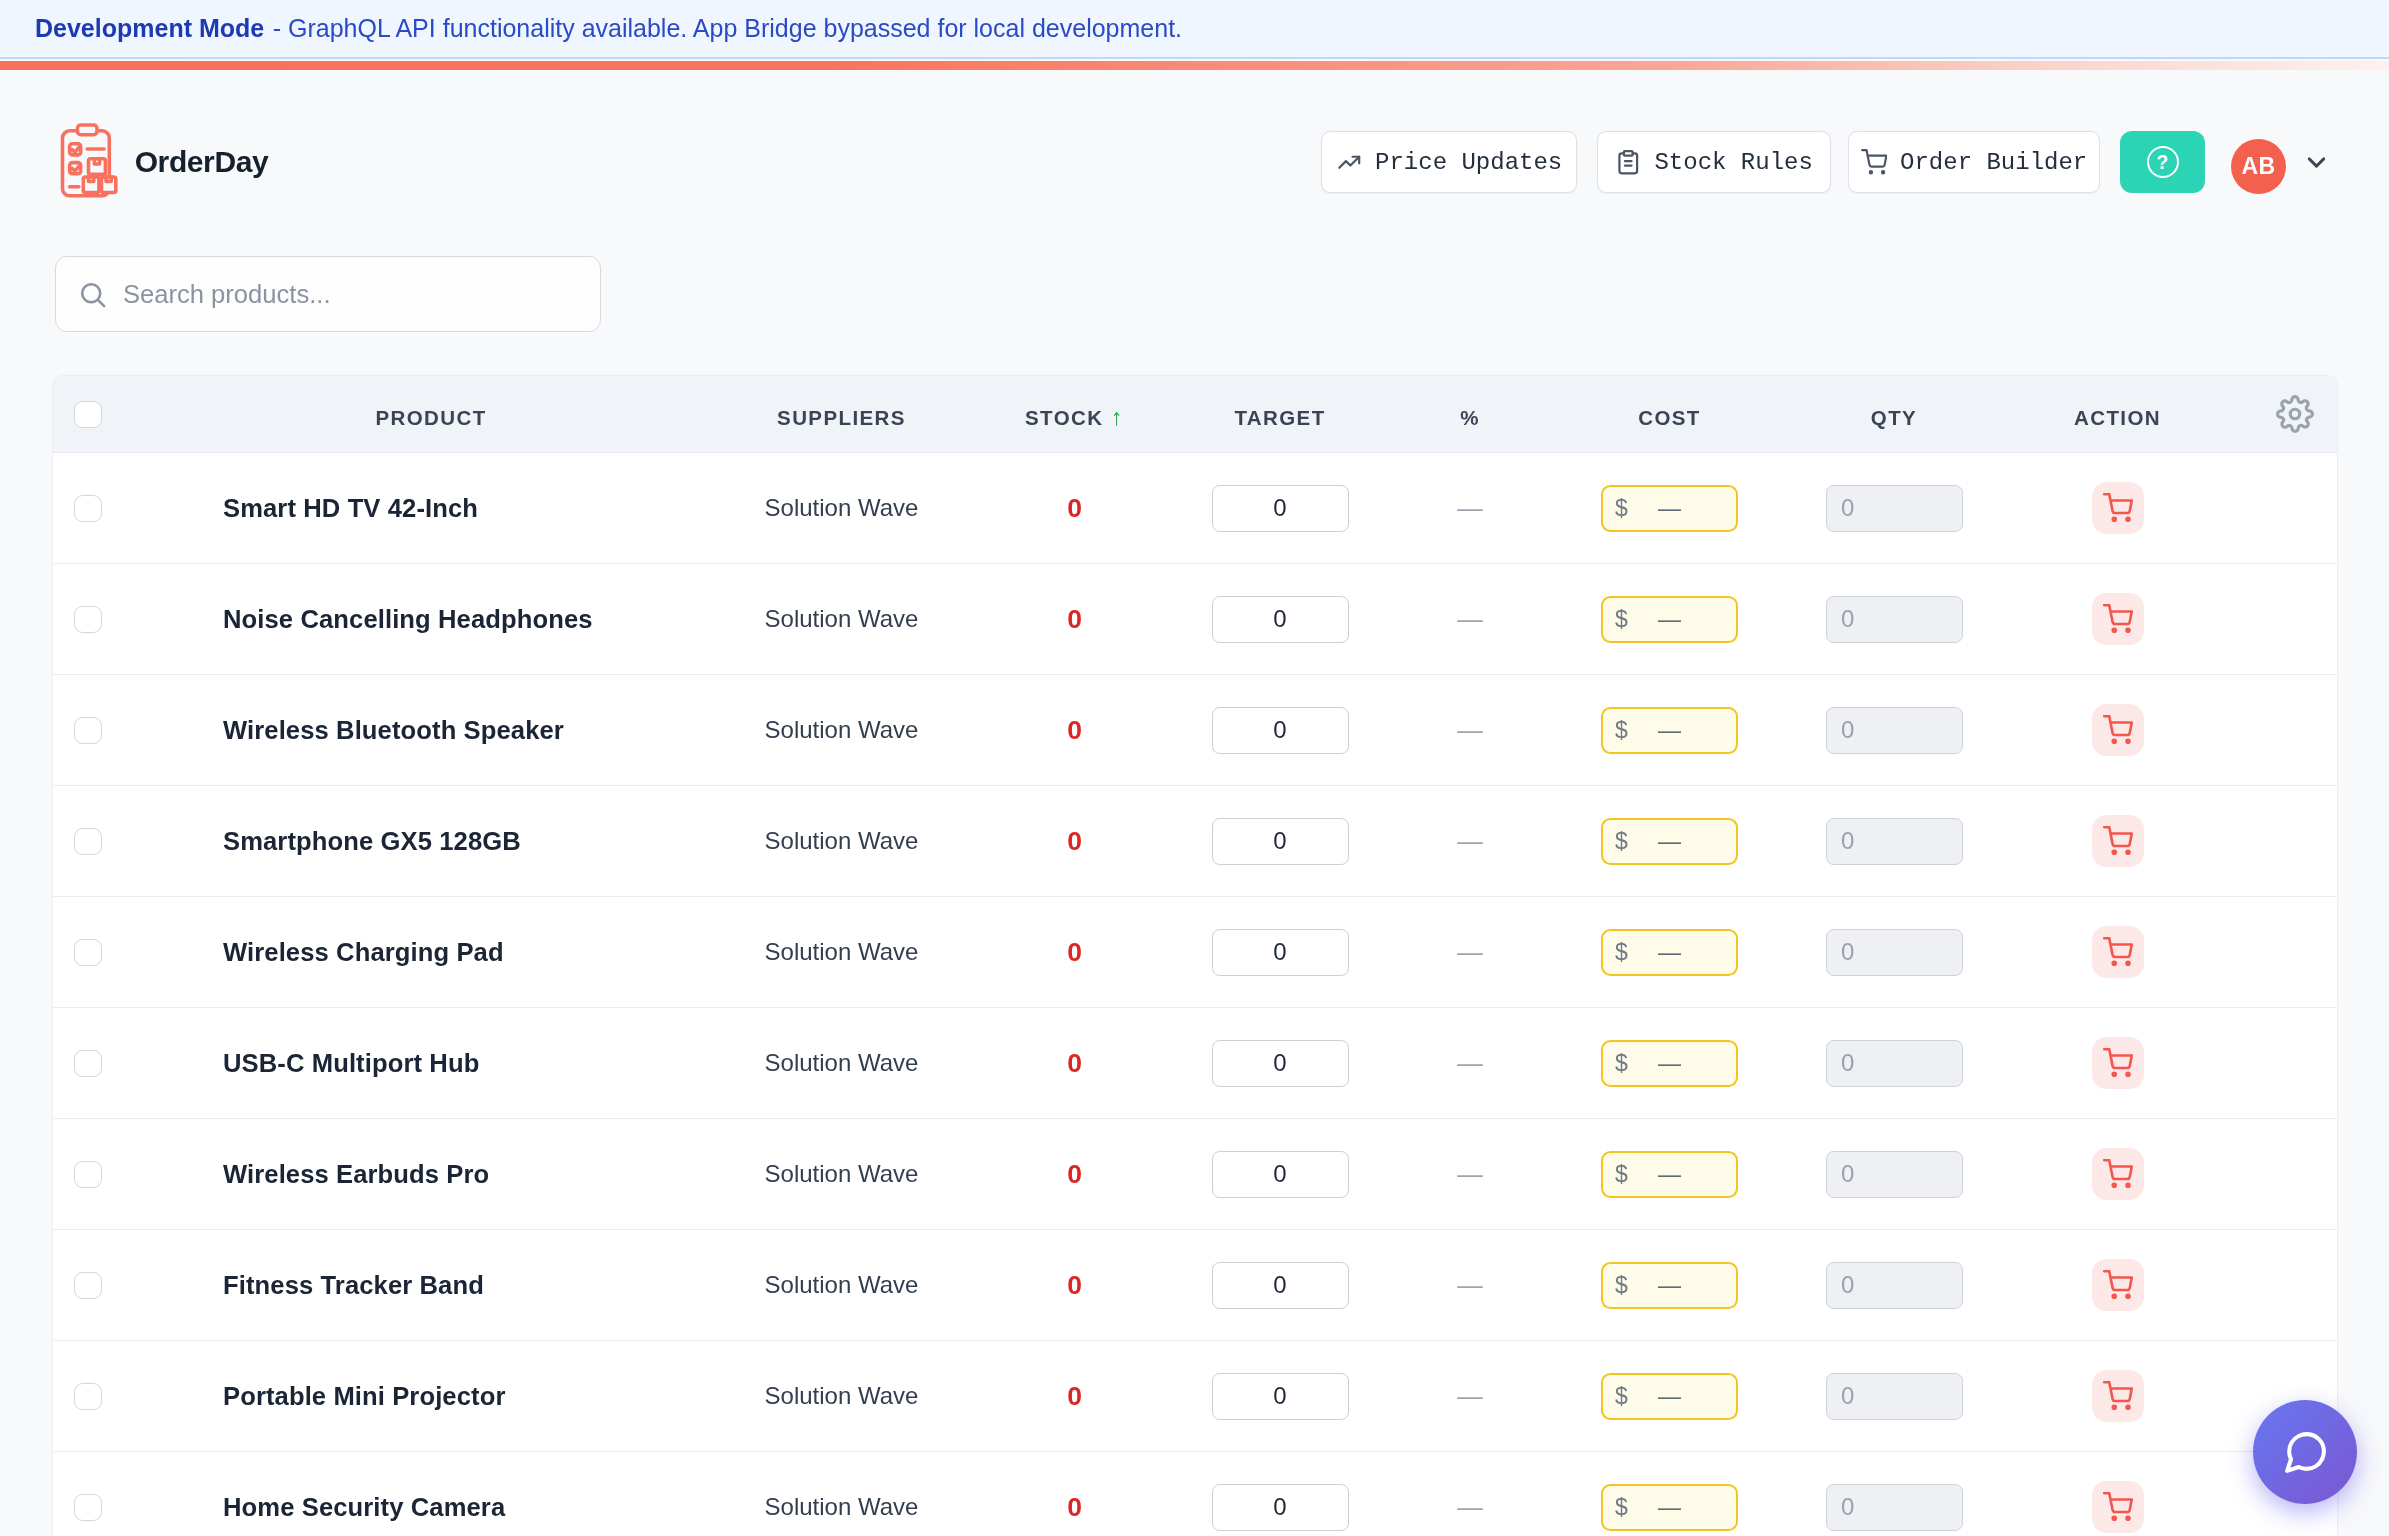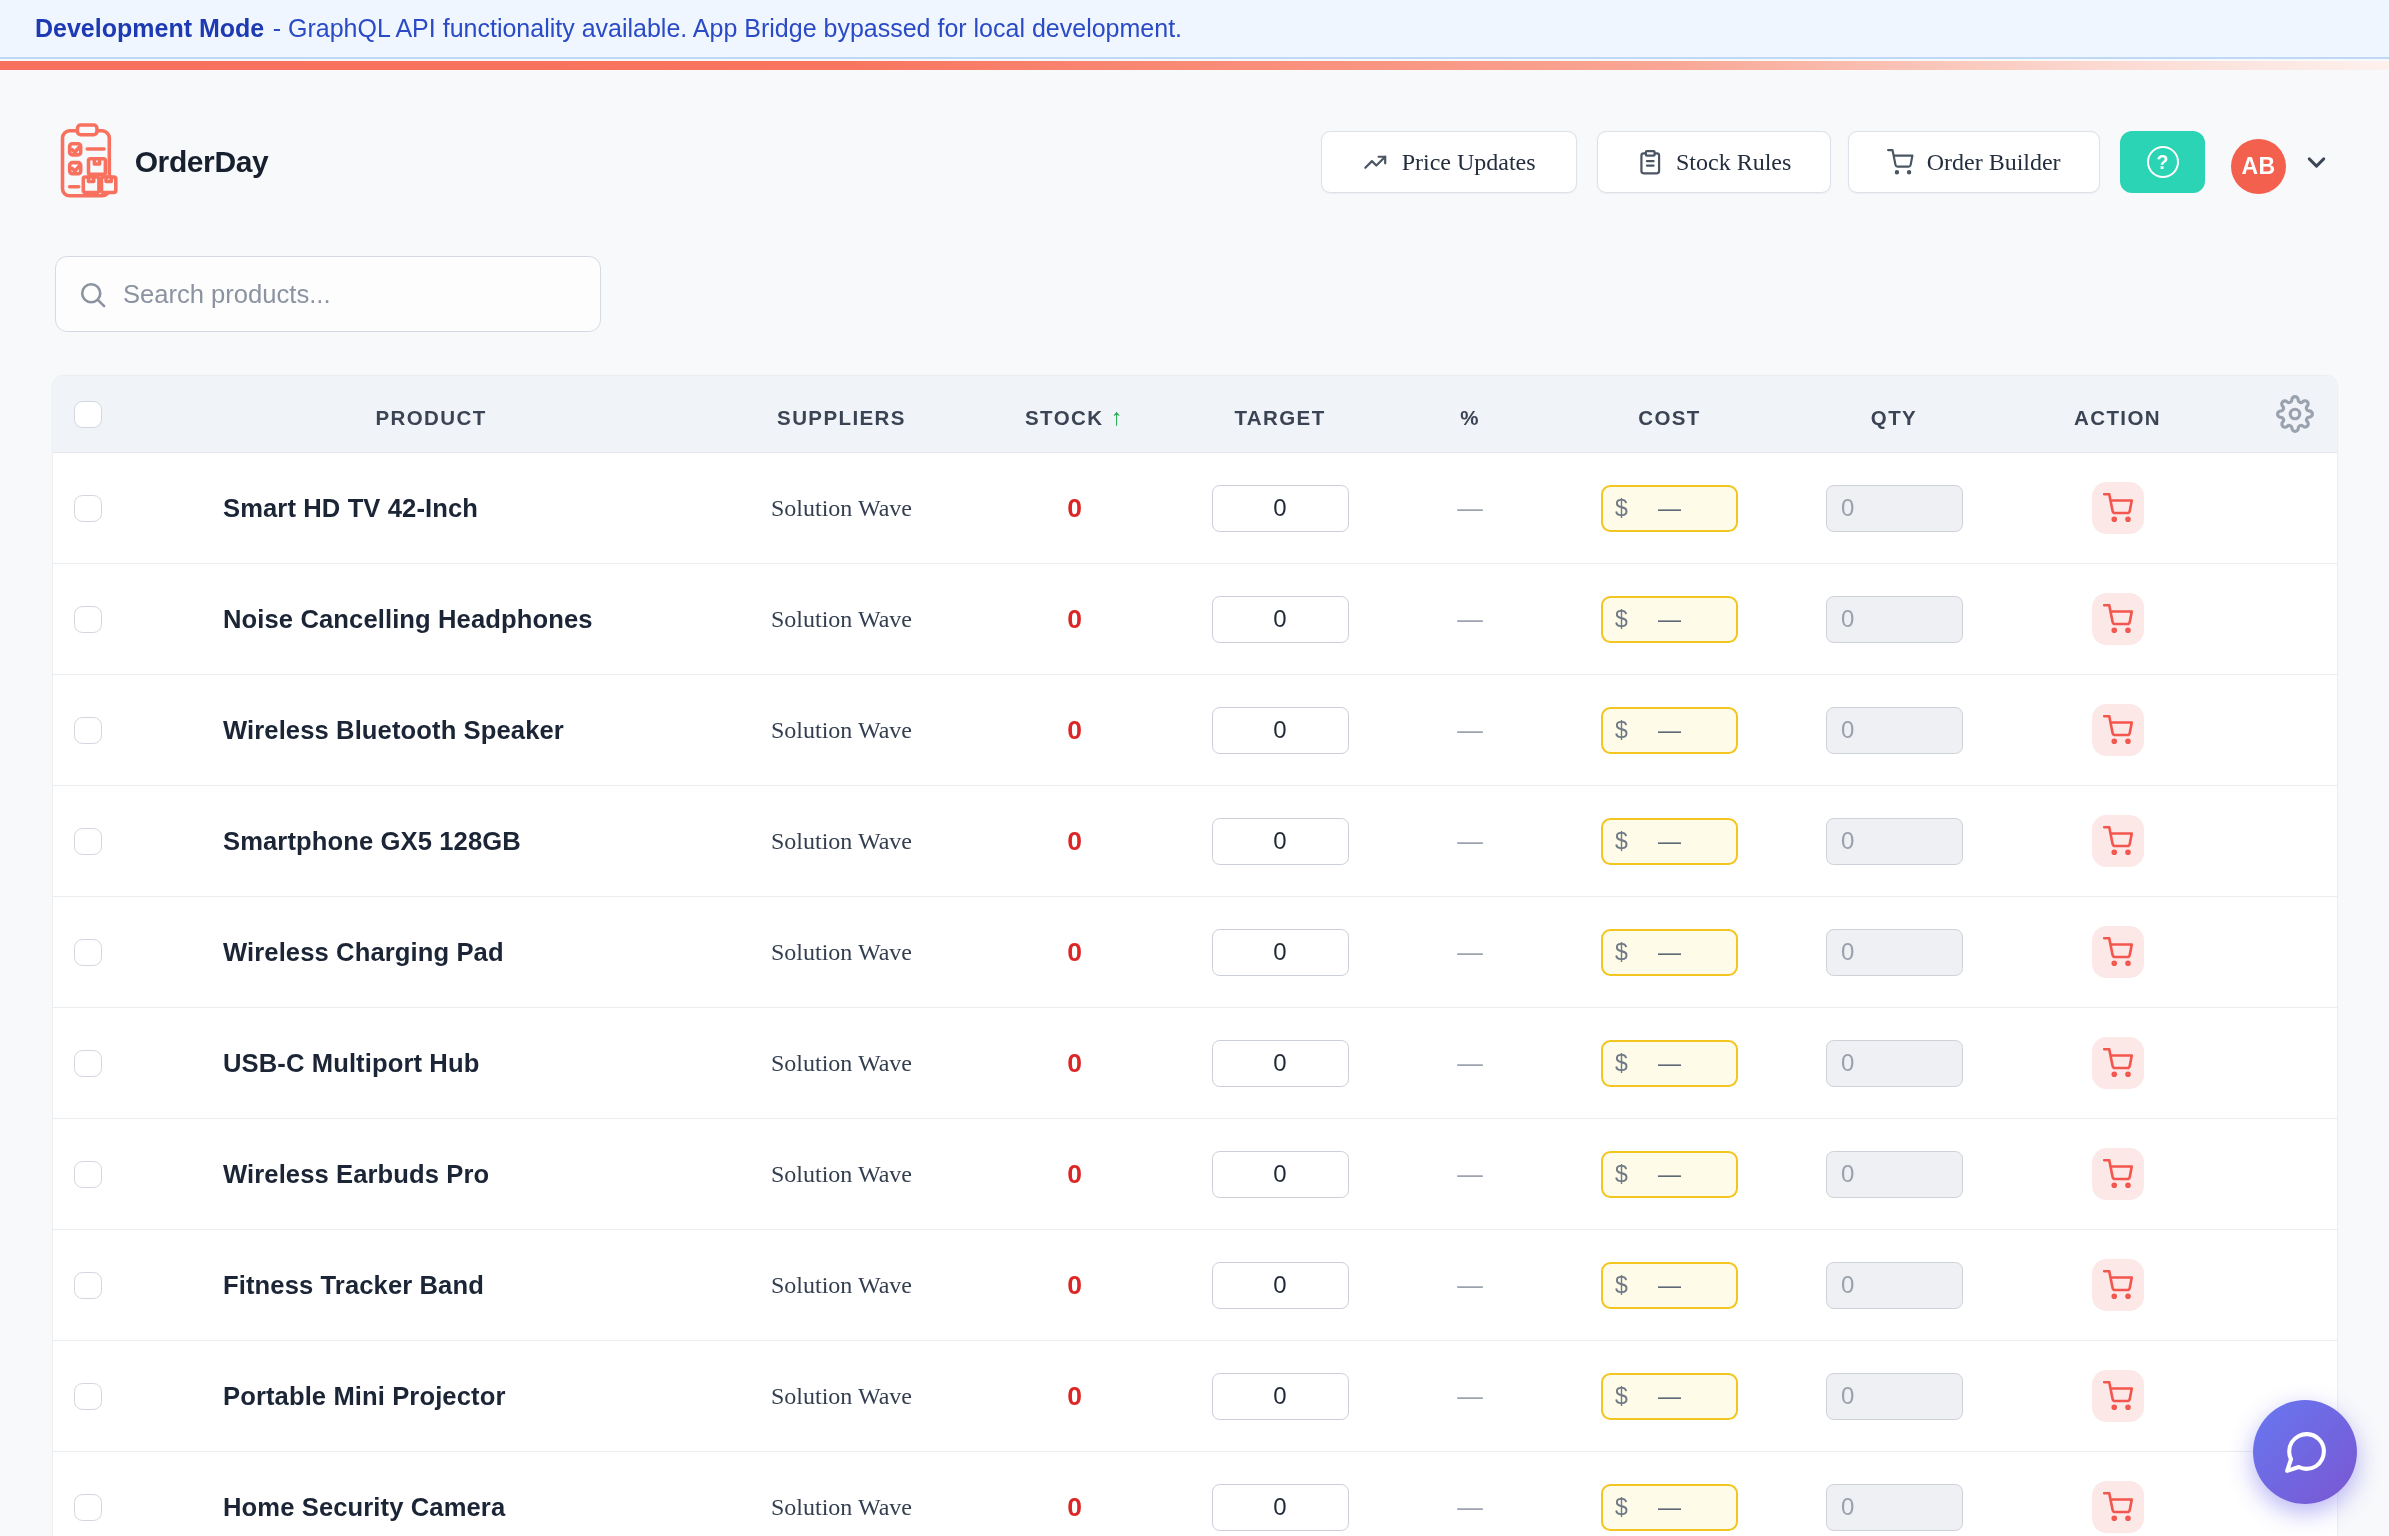--- a/index.html
+++ b/index.html
@@ -27,21 +27,21 @@
   .brand{ position:absolute; left:56px; top:2.6px; display:flex; align-items:center; gap:13.7px; }
   .brand svg{ width:65px; height:80px; }
   .brand-name{ font-size:30px; font-weight:700; color:#17202E; letter-spacing:-0.4px;text-align:right; }
 
   .hbtn{
     position:absolute; top:12px; height:62px; background:#FFFFFF;
     border:1.7px solid #DDE1E8; border-radius:9.4px; display:flex;
     align-items:center; justify-content:center; gap:12.8px;
     font-size:24px; font-weight:500; color:#242E3D; cursor:pointer;
     box-shadow:0 0.9px 1.7px rgba(16,24,40,.05);
-    font-family:Liberation Serif, serif;
+    font-family:Liberation Mono, monospace;
   }
   .hbtn svg{ width:26.5px; height:26.5px; stroke:#4B5564; }
   .btn-price{ left:1321px; width:256px; }
   .btn-rules{ left:1597px; width:234px; }
   .btn-order{ left:1848px; width:252px; }
 
   .help-btn{
     position:absolute; left:2120px; top:12px; width:85px; height:62px;
     background:#2BD4B4; border:none; border-radius:12px;
     display:flex; align-items:center; justify-content:center; cursor:pointer;
@@ -92,21 +92,21 @@
   .th{
     font-size:20.5px; font-weight:700; letter-spacing:1.4px; color:#3A4454;
     text-transform:uppercase; text-align:center;
     display:flex; align-items:center; justify-content:center; gap:7.7px;margin-top:7px;
   }
   .sort-arrow{ color:#1FA54D; font-size:23px; font-weight:700; }
   .trow{ height:111px; border-bottom:0.9px solid #EAECEF; }
   .cell{ display:flex; align-items:center; justify-content:center; }
   .c-product{ justify-content:flex-start; padding-left:100px; }
   .pname{ font-size:25.6px; font-weight:700; color:#1B2536; letter-spacing:0.1px; }
-  .supplier{ font-size:24px; font-weight:400; color:#333E4F;font-family:Liberation Serif, serif; }
+  .supplier{ font-size:24px; font-weight:400; color:#333E4F; }
   .stock-val{ font-size:26.5px; font-weight:700; color:#DC2626; }
   .dash{ font-size:25.6px; color:#9CA3AF; }
 
   .checkbox{
     width:28px; height:27px; background:#FFFFFF; border:1.7px solid #D2D6DD;
     border-radius:8.5px; cursor:pointer; display:block;
   }
 
   .target-input{
     width:137px; height:47px; border:1.7px solid #CBD0D8; border-radius:7.7px;

